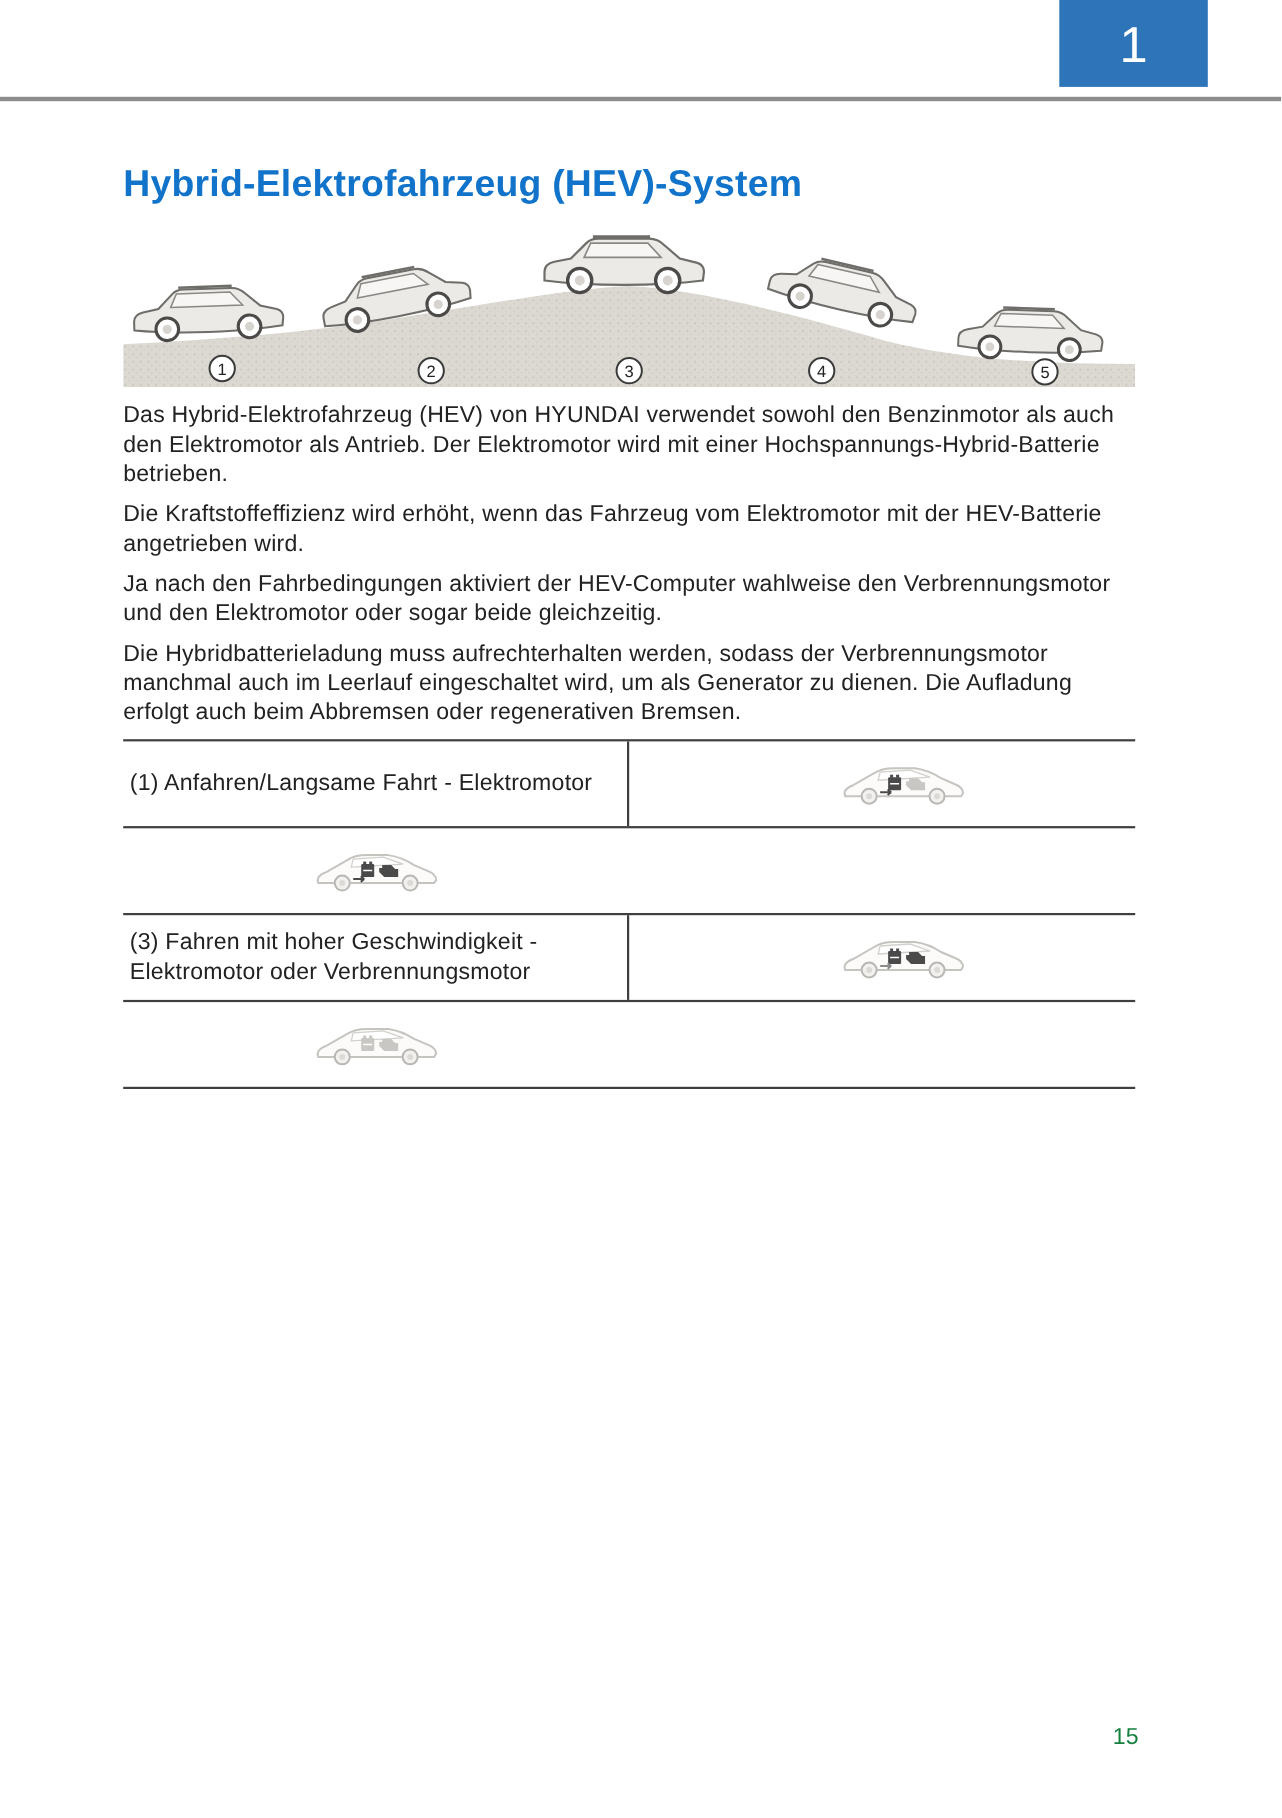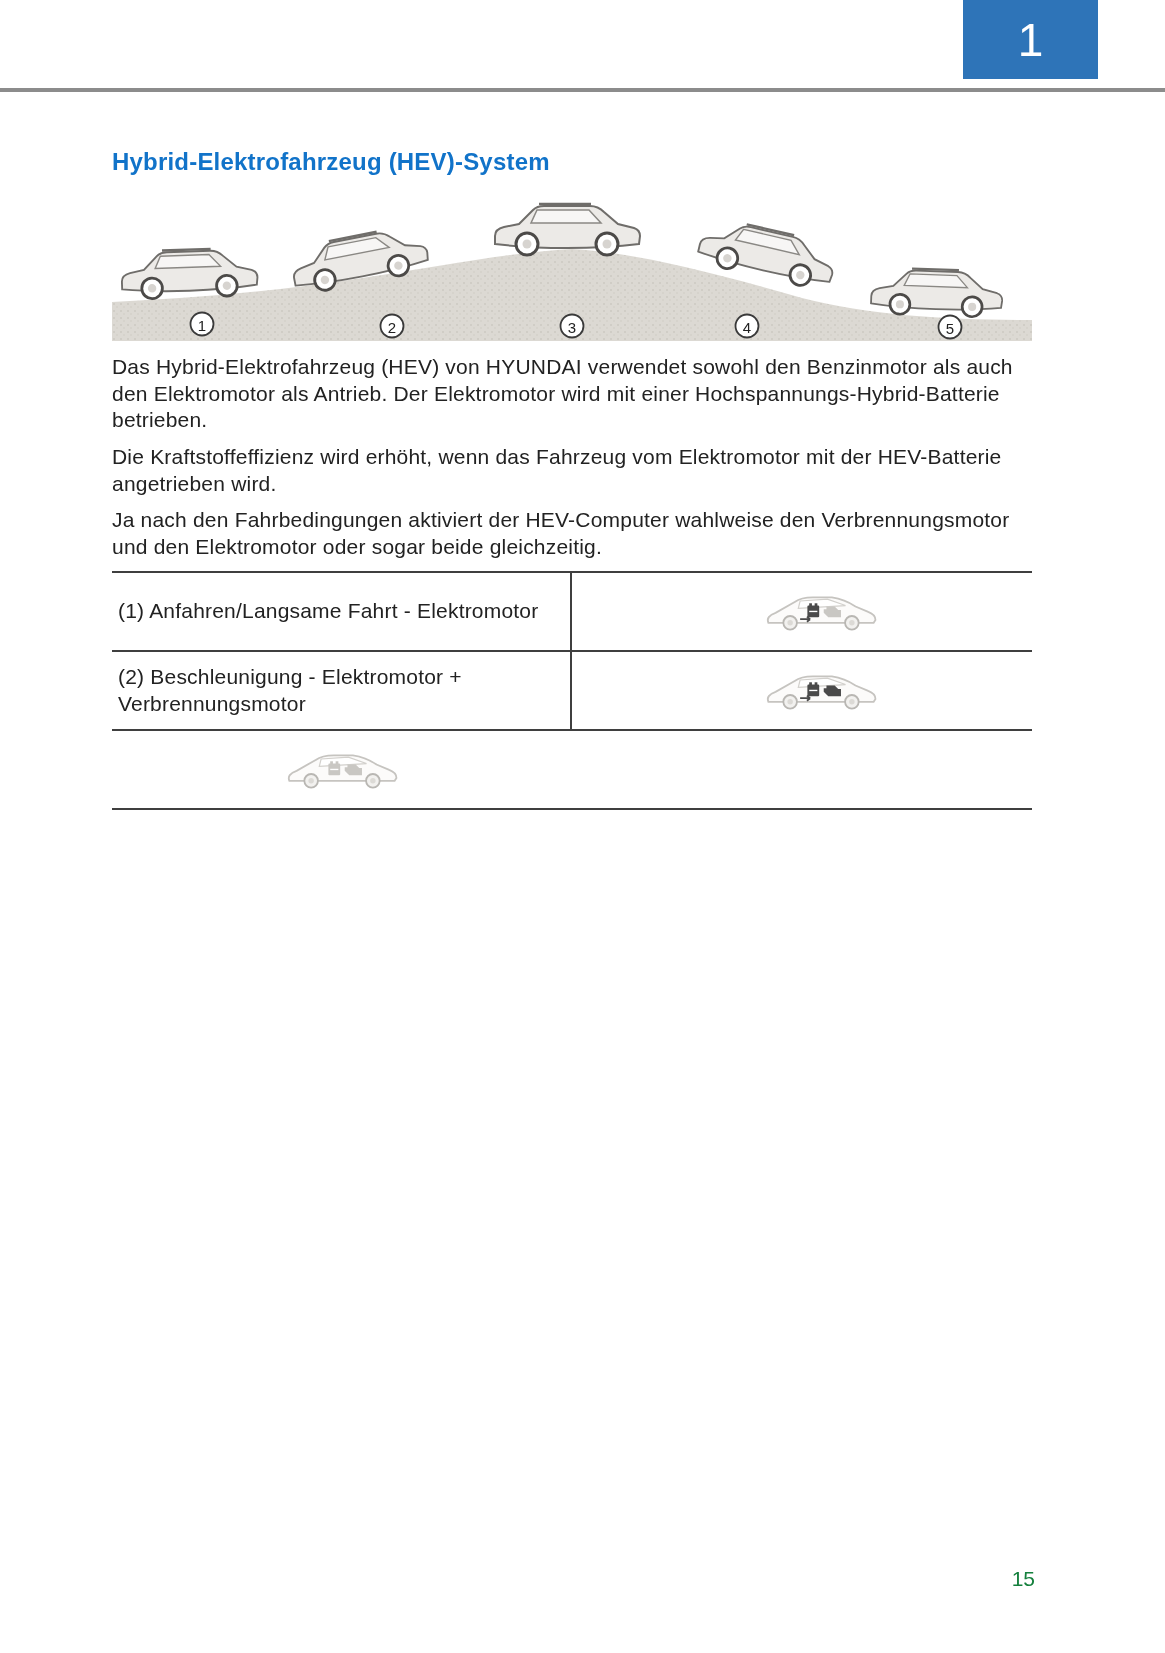--- a/index.html
+++ b/index.html
@@ -33,21 +33,21 @@
     background:#8c8c8c;
   }
   
   .content{
     position:absolute;
     top:92px; left:112px;
     width:920px;
   }
   h1.page-title{
     margin:56px 0 0 0;
-    font-size:24px;
+    font-size:34px;
     font-weight:bold;
     color:#1173c9;
     letter-spacing:.2px;
   }
   
   figure.illustration{
     margin:20px 0 0 0;
     padding:0;
     width:920px; height:145px;
   }
@@ -183,42 +183,50 @@
           <circle cx="838" cy="131" r="11.5" fill="#ffffff" stroke="#3a3a3a" stroke-width="1.8"></circle>
           <text x="838" y="132" text-anchor="middle" dominant-baseline="central" font-size="15" fill="#222222">5</text>
         </g>
       </svg>
     </figure>
 
     <div class="body-text">
       <p>Das Hybrid-Elektrofahrzeug (HEV) von HYUNDAI verwendet sowohl den Benzinmotor als auch den Elektromotor als Antrieb. Der Elektromotor wird mit einer Hochspannungs-Hybrid-Batterie betrieben.</p>
       <p>Die Kraftstoffeffizienz wird erhöht, wenn das Fahrzeug vom Elektromotor mit der HEV-Batterie angetrieben wird.</p>
       <p>Ja nach den Fahrbedingungen aktiviert der HEV-Computer wahlweise den Verbrennungsmotor und den Elektromotor oder sogar beide gleichzeitig.</p>
+      <p>Die Hybridbatterieladung muss aufrechterhalten werden, sodass der Verbrennungsmotor manchmal auch im Leerlauf eingeschaltet wird, um als Generator zu dienen. Die Aufladung erfolgt auch beim Abbremsen oder regenerativen Bremsen.</p>
     </div>
 
     <div class="hev-table">
 
       <div class="trow">
         <div class="tcell-label">(1) Anfahren/Langsame Fahrt - Elektromotor</div>
         <div class="tcell-diagram">
           <svg class="diag d1" viewBox="0 0 130 46" width="118" height="42">
               <use href="#hevcar"></use>
             </svg>
         </div>
       </div>
 
       <div class="trow">
-        <div class="tcell-label">(2) Beschleunigung - Elektromotor + Verbrennungsmotor</div>
         <div class="tcell-diagram">
           <svg class="diag d2" viewBox="0 0 130 46" width="118" height="42">
               <use href="#hevcar"></use>
             </svg>
         </div>
       </div>
 
+      <div class="trow">
+        <div class="tcell-label">(3) Fahren mit hoher Geschwindigkeit - Elektromotor oder Verbrennungsmotor</div>
+        <div class="tcell-diagram">
+          <svg class="diag d3" viewBox="0 0 130 46" width="118" height="42">
+              <use href="#hevcar"></use>
+            </svg>
+        </div>
+      </div>
 
 
       <div class="trow">
         <div class="tcell-diagram">
           <svg class="diag d5" viewBox="0 0 130 46" width="118" height="42">
               <use href="#hevcar"></use>
             </svg>
         </div>
       </div>
 

